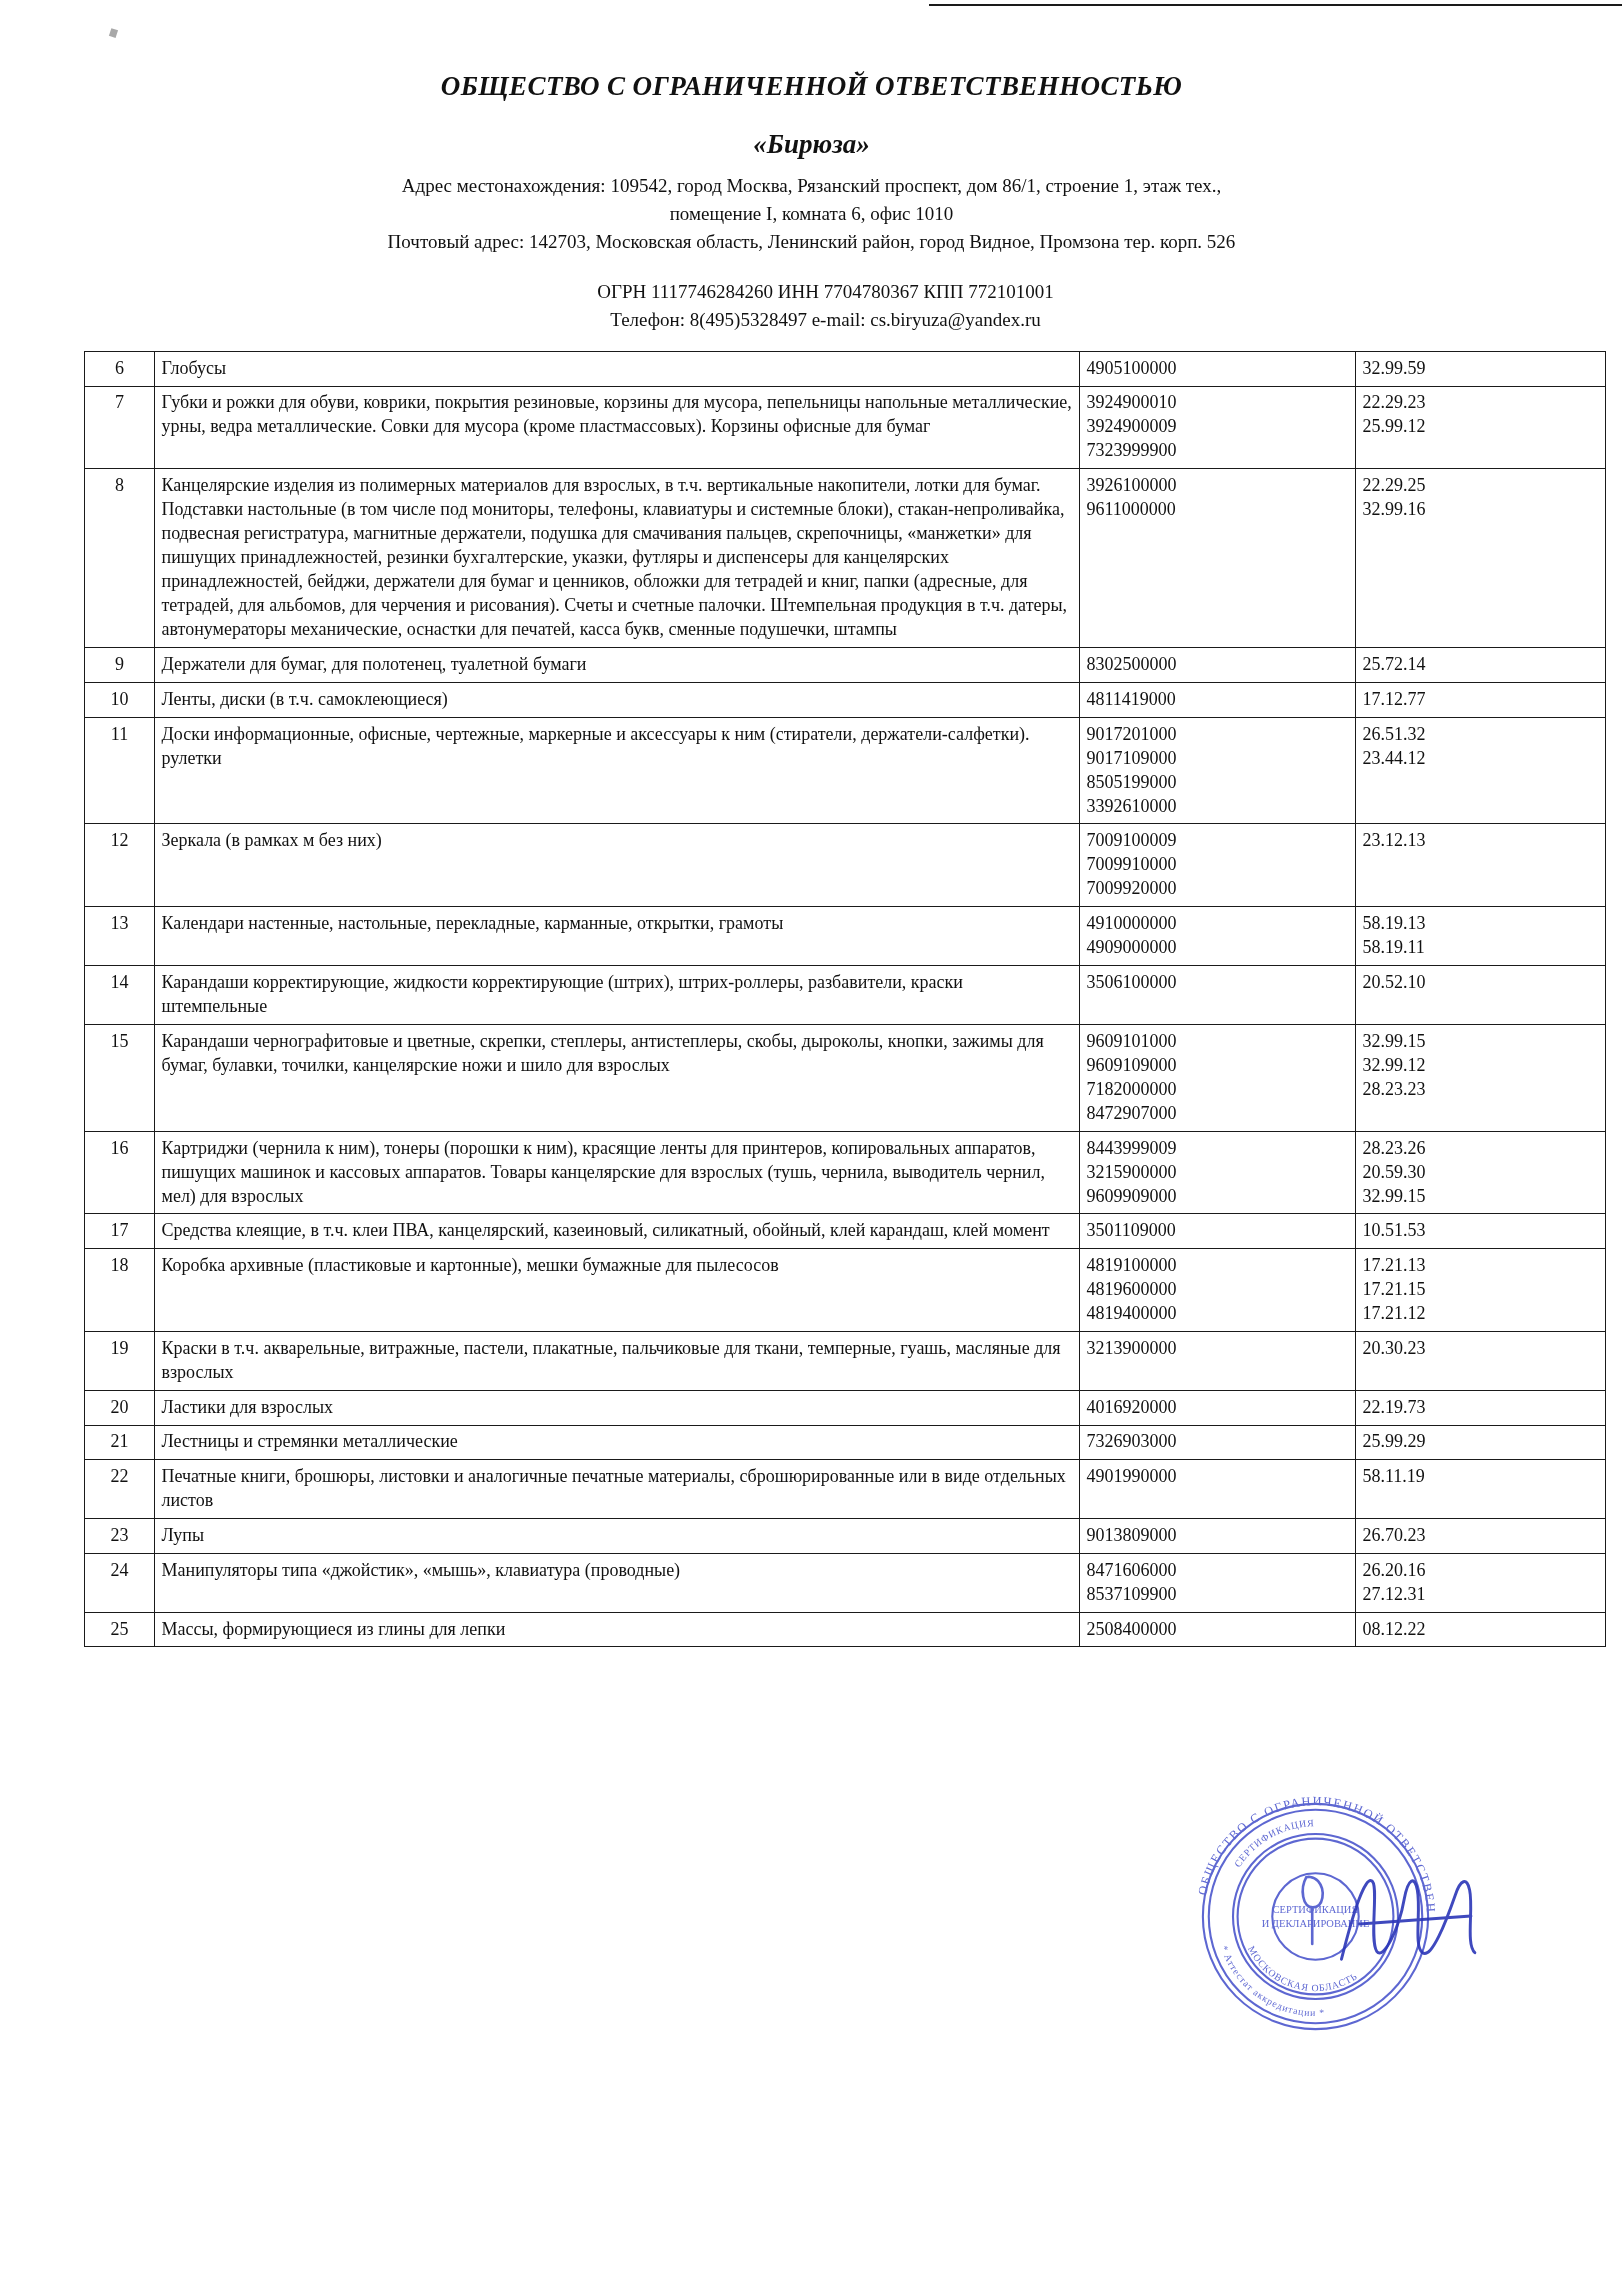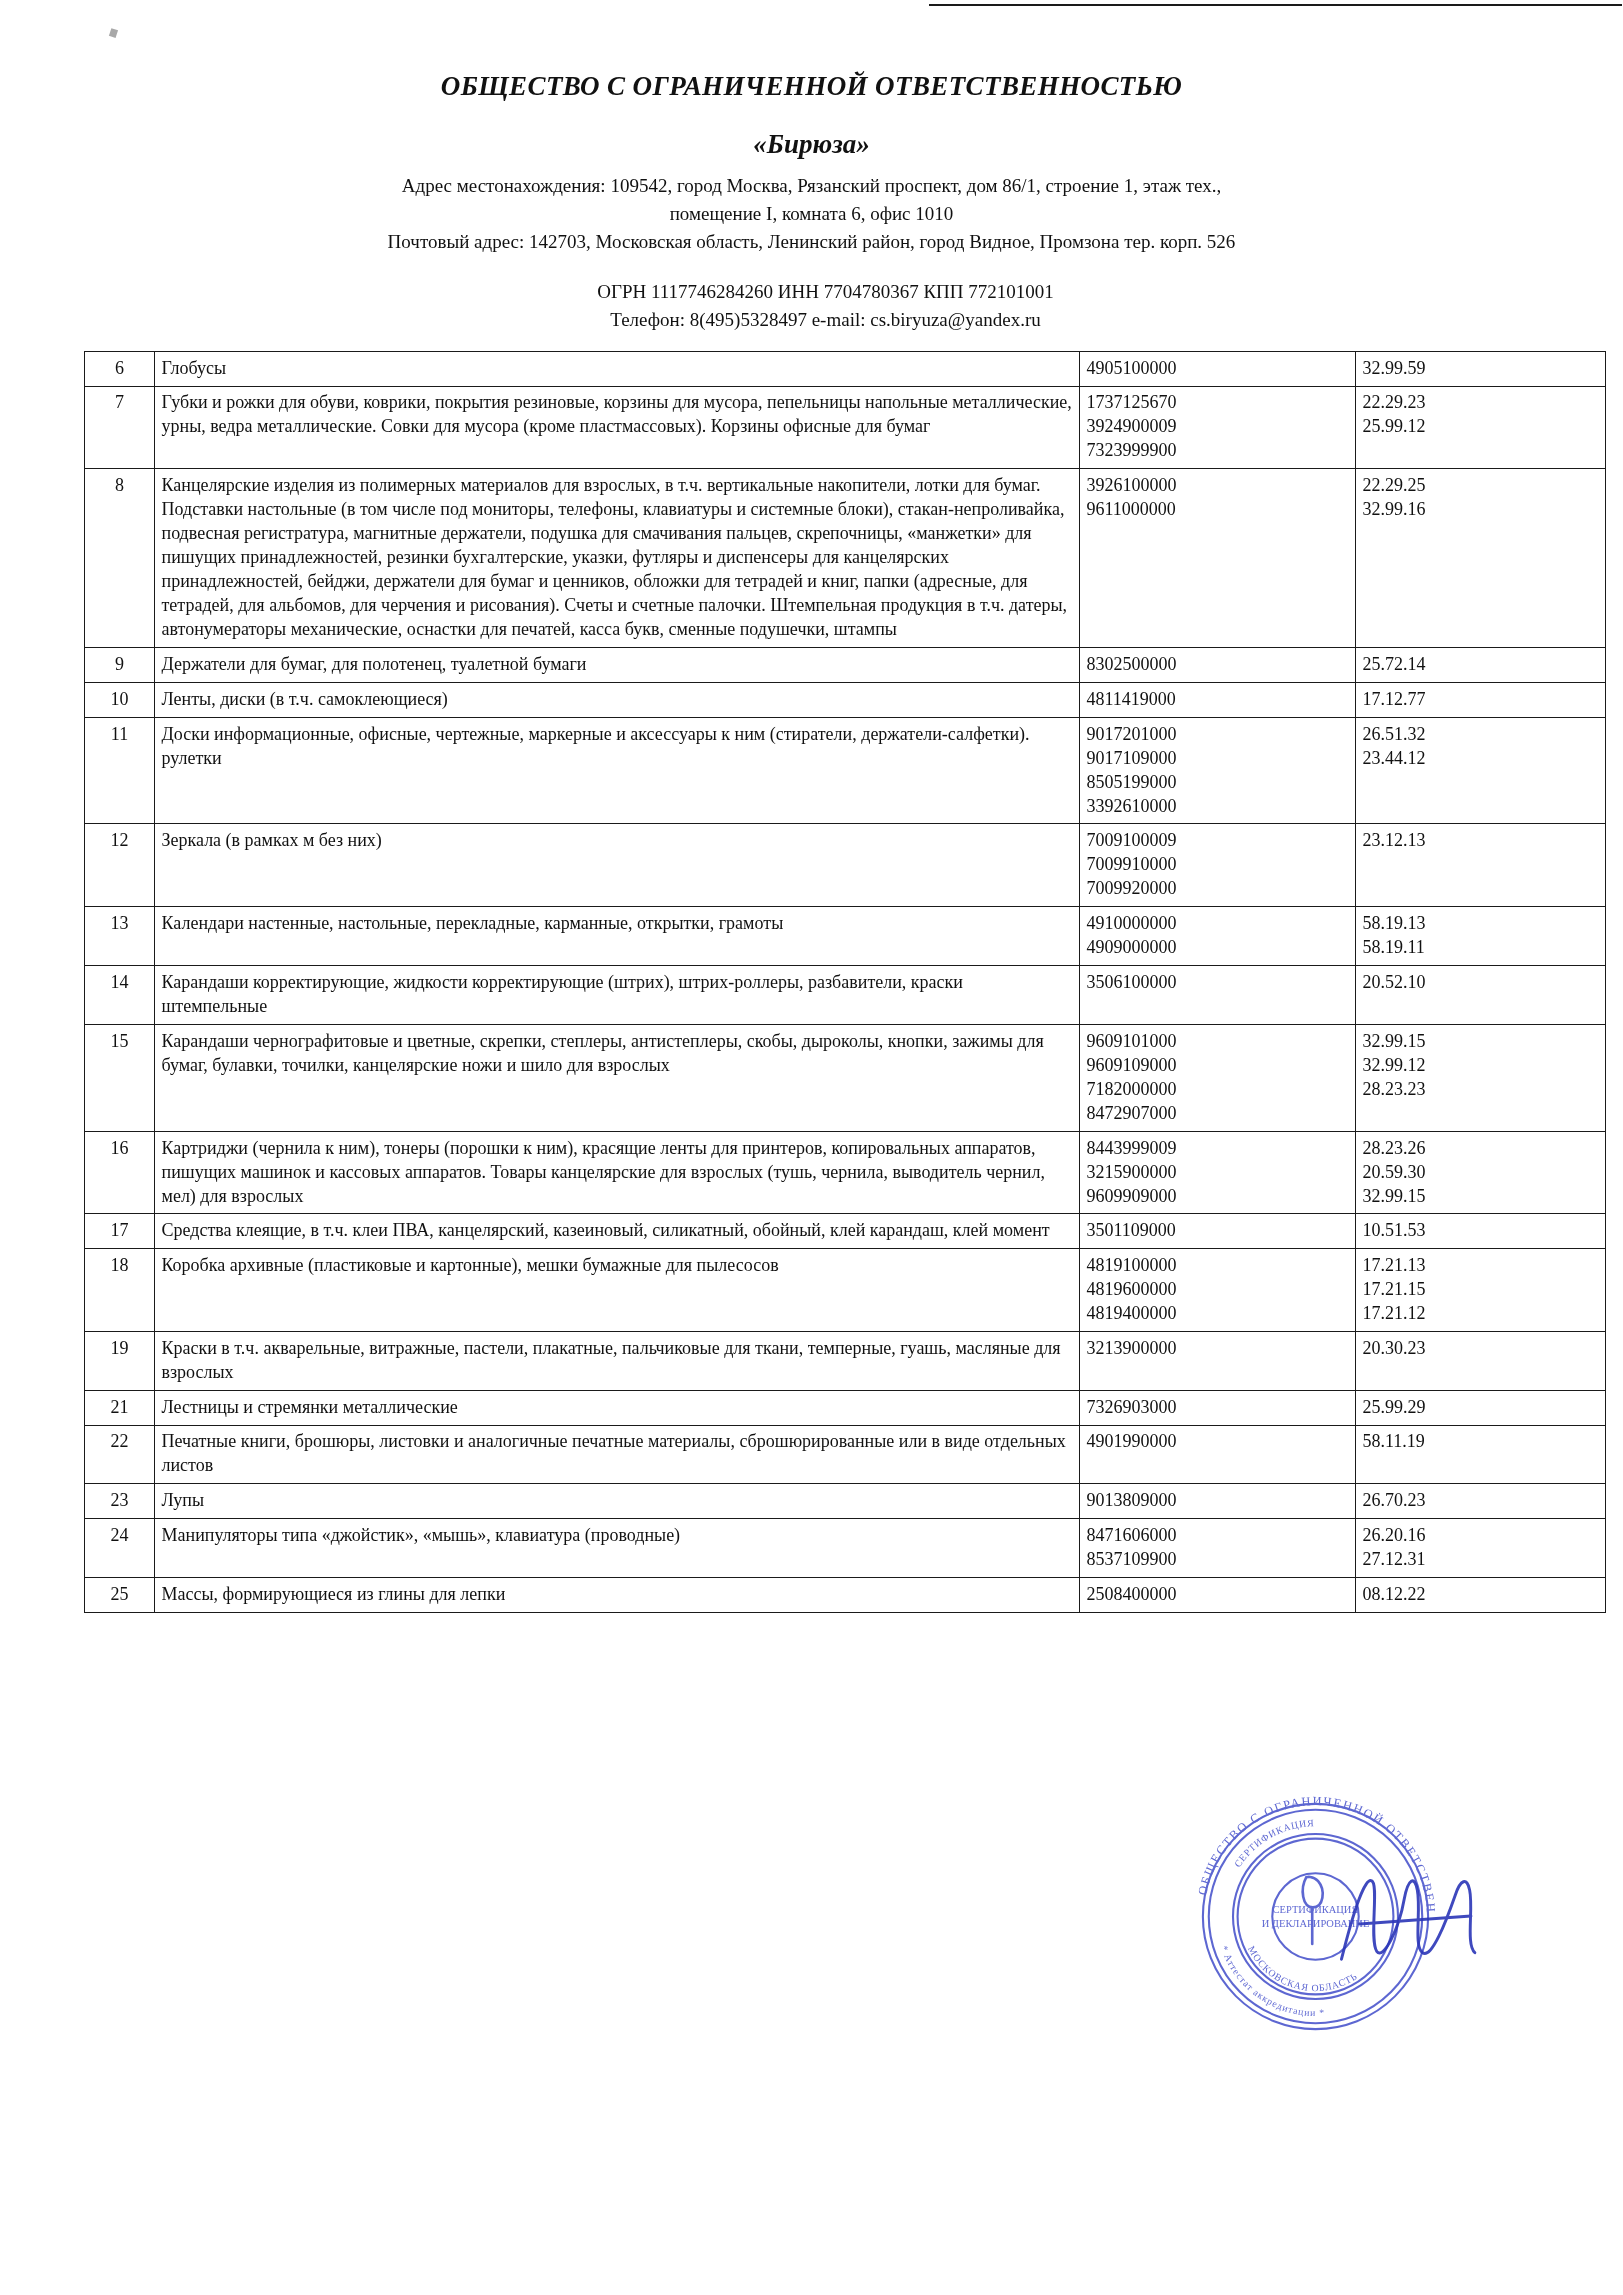--- a/index.html
+++ b/index.html
@@ -146,21 +146,21 @@
             <span>4905100000</span>
           </td>
           <td class="c-okpd okpds">
             <span>32.99.59</span>
           </td>
         </tr>
         <tr>
           <td class="c-num">7</td>
           <td class="c-name">Губки и рожки для обуви, коврики, покрытия резиновые, корзины для мусора, пепельницы напольные металлические, урны, ведра металлические. Совки для мусора (кроме пластмассовых). Корзины офисные для бумаг</td>
           <td class="c-code codes">
-            <span>1737125670</span>
+            <span>3924900010</span>
             <span>3924900009</span>
             <span>7323999900</span>
           </td>
           <td class="c-okpd okpds">
             <span>22.29.23</span>
             <span>25.99.12</span>
           </td>
         </tr>
         <tr>
           <td class="c-num">8</td>
@@ -296,20 +296,30 @@
           </td>
         </tr>
         <tr>
           <td class="c-num">19</td>
           <td class="c-name">Краски в т.ч. акварельные, витражные, пастели, плакатные, пальчиковые для ткани, темперные, гуашь, масляные  для взрослых</td>
           <td class="c-code codes">
             <span>3213900000</span>
           </td>
           <td class="c-okpd okpds">
             <span>20.30.23</span>
+          </td>
+        </tr>
+        <tr>
+          <td class="c-num">20</td>
+          <td class="c-name">Ластики для взрослых</td>
+          <td class="c-code codes">
+            <span>4016920000</span>
+          </td>
+          <td class="c-okpd okpds">
+            <span>22.19.73</span>
           </td>
         </tr>
         <tr>
           <td class="c-num">21</td>
           <td class="c-name">Лестницы и стремянки металлические</td>
           <td class="c-code codes">
             <span>7326903000</span>
           </td>
           <td class="c-okpd okpds">
             <span>25.99.29</span>

